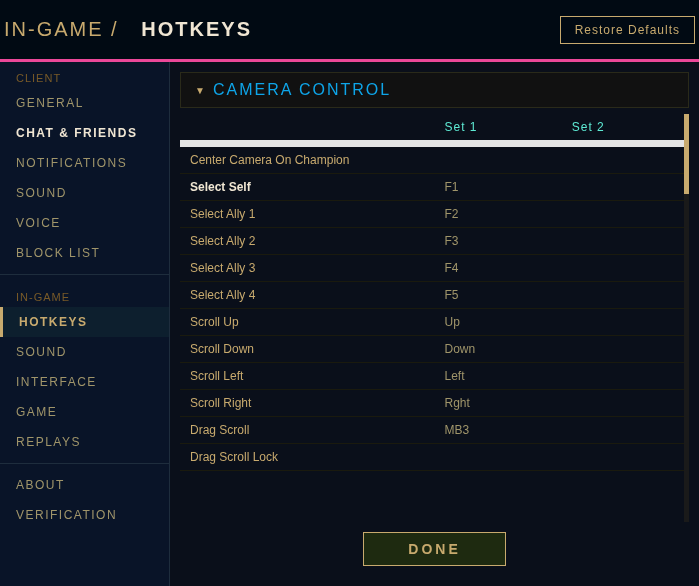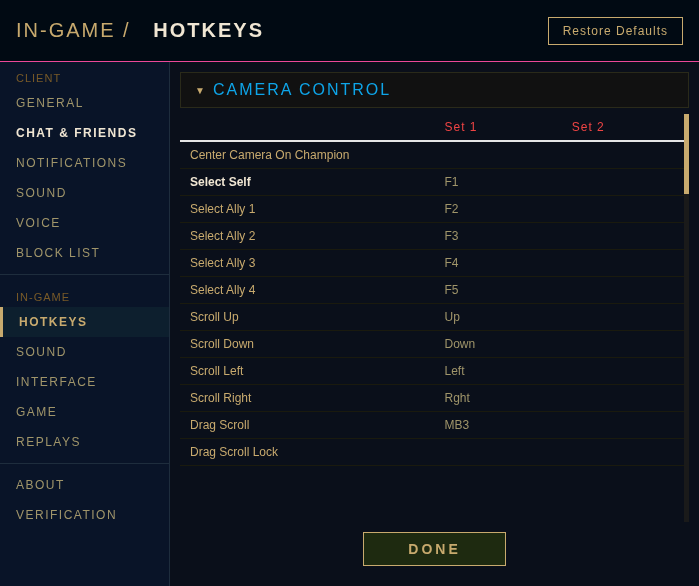--- a/index.html
+++ b/index.html
@@ -8,22 +8,22 @@
       width: 699px;
       height: 586px;
       background-color: #0a0a0a;
       font-family: 'Arial', sans-serif;
       color: #c8aa6e;
       overflow: hidden;
     }
 
     .header {
       background-color: #010a13;
-      padding: 12px 16px;
-      border-bottom: 1px solid #ec4899;
+      padding: 12px 4px;
+      border-bottom: 3px solid #ec4899;
       display: flex;
       align-items: center;
       justify-content: space-between;
       height: 62px;
     }
 
     .header-title {
       font-size: 20px;
       letter-spacing: 2px;
       color: #c8aa6e;
@@ -130,25 +130,25 @@
       text-transform: uppercase;
     }
 
     .hotkeys-table {
       width: 100%;
       border-collapse: collapse;
       font-size: 12px;
     }
 
     .hotkeys-table thead tr th {
-      color: #ef4444;
+      color: #5eead4;
       font-weight: normal;
       padding: 6px 10px;
       text-align: left;
-      border-bottom: 2px solid #e5e5e5;
+      border-bottom: 7px solid #e5e5e5;
       letter-spacing: 1px;
     }
 
     .hotkeys-table thead tr th:first-child {
       width: 50%;
     }
 
     .hotkeys-table tbody tr {
       border-bottom: 1px solid #1a1a0e;
     }

